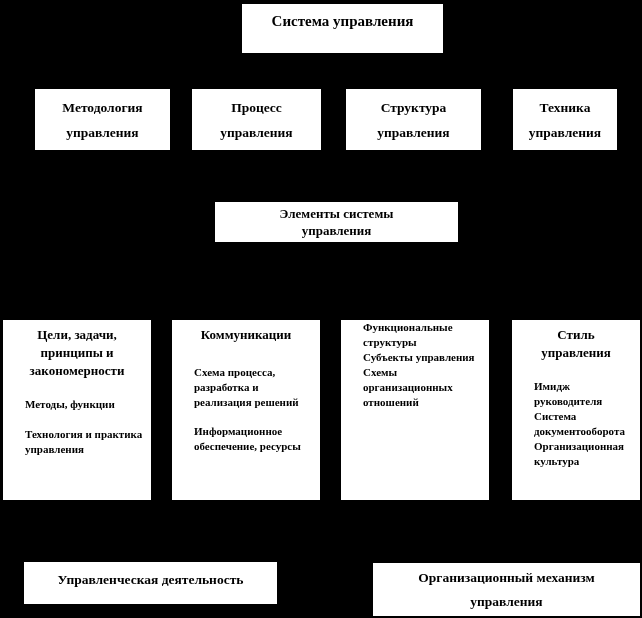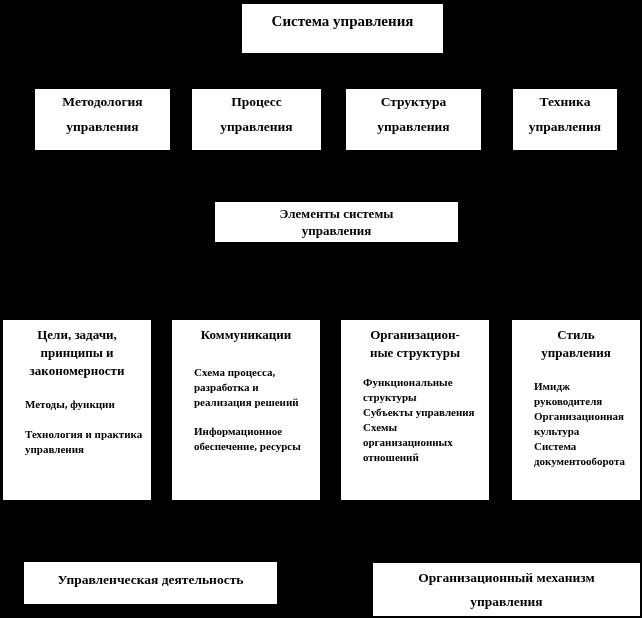--- a/index.html
+++ b/index.html
@@ -27,21 +27,21 @@
     white-space: pre-line;
   }
   
   .b-top {
     left: 242px; top: 4px; width: 201px; height: 49px;
     text-align: center; font-size: 15px; padding-top: 9px;
   }
   
   .b-r2 {
     top: 89px; height: 61px;
-    text-align: center; font-size: 13.5px; line-height: 25px; padding-top: 0;
+    text-align: center; font-size: 13.5px; line-height: 25px; padding-top: 6px;
   }
   .r2-1 { left: 35px;  width: 135px; }
   .r2-2 { left: 192px; width: 129px; }
   .r2-3 { left: 346px; width: 135px; }
   .r2-4 { left: 513px; width: 104px; }
   
   .b-mid {
     left: 215px; top: 202px; width: 243px; height: 40px;
     text-align: center; font-size: 13px; line-height: 17px; padding-top: 3px;
   }
@@ -123,38 +123,36 @@
   <div class="box b-col col2">
     <div class="col-title">Коммуникации</div>
     <p class="item">Схема процесса,
 разработка и
 реализация решений</p>
     <p class="item">Информационное
 обеспечение, ресурсы</p>
   </div>
 
   <div class="box b-col col3">
-    <div class="col-title">Организацион-
-ные структуры</div>
     <p class="item">Функциональные
 структуры</p>
     <p class="item">Субъекты управления</p>
     <p class="item">Схемы
 организационных
 отношений</p>
   </div>
 
   <div class="box b-col col4">
     <div class="col-title">Стиль
 управления</div>
     <p class="item">Имидж руководителя</p>
+    <p class="item">Система
+документооборота</p>
     <p class="item">Организационная
 культура</p>
-    <p class="item">Система
-документооборота</p>
   </div>
 
   <div class="box b-bl">
     <span class="label">Управленческая деятельность</span>
   </div>
   <div class="box b-br">
     <span class="label">Организационный механизм
 управления</span>
   </div>
 

